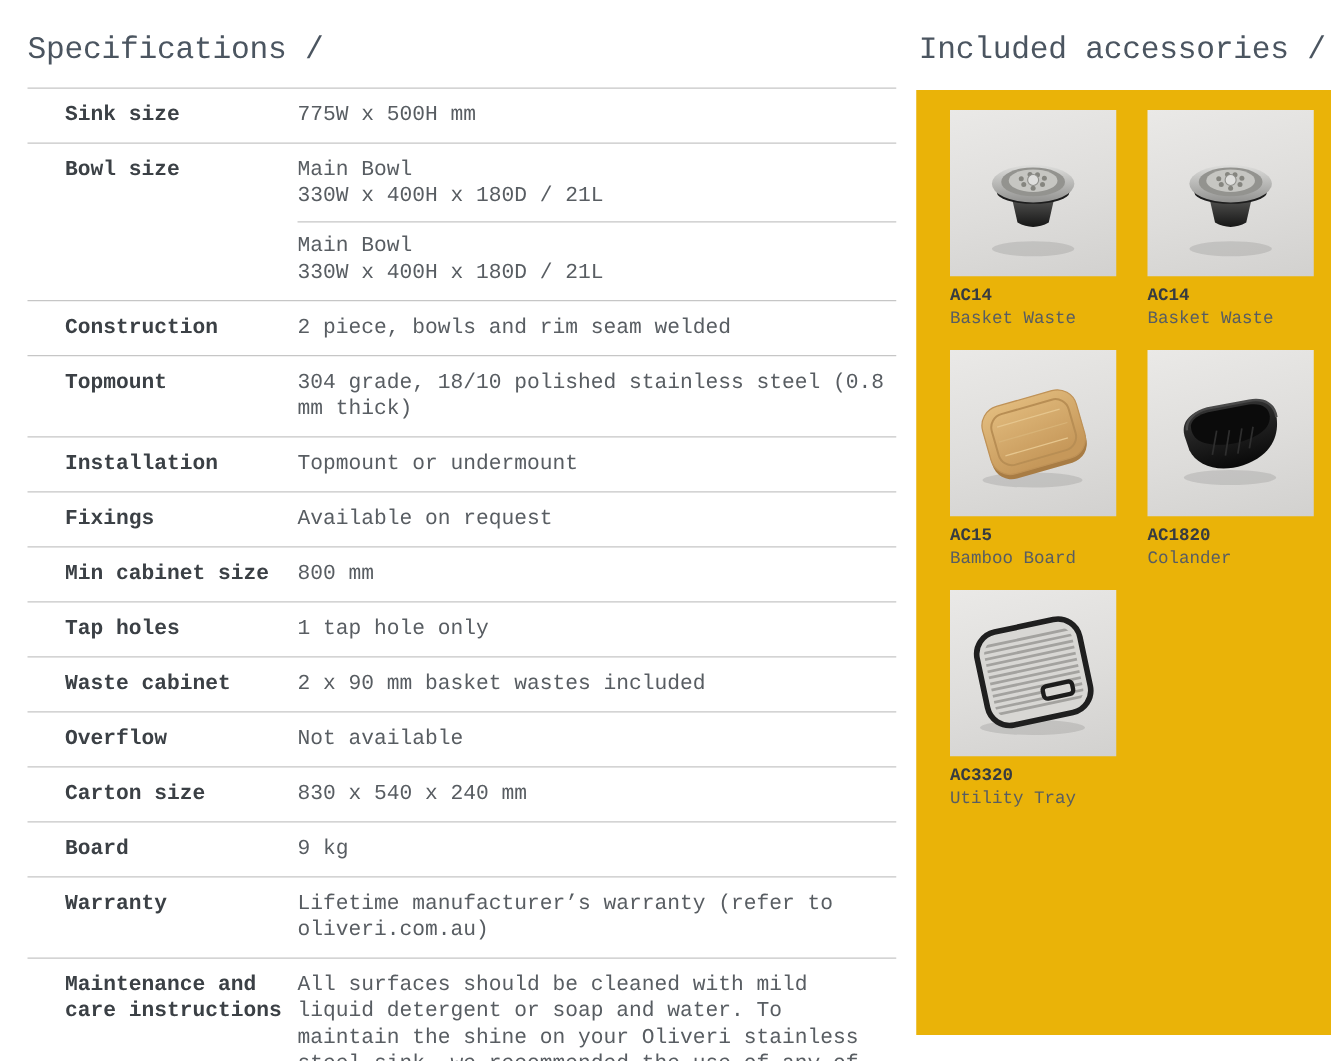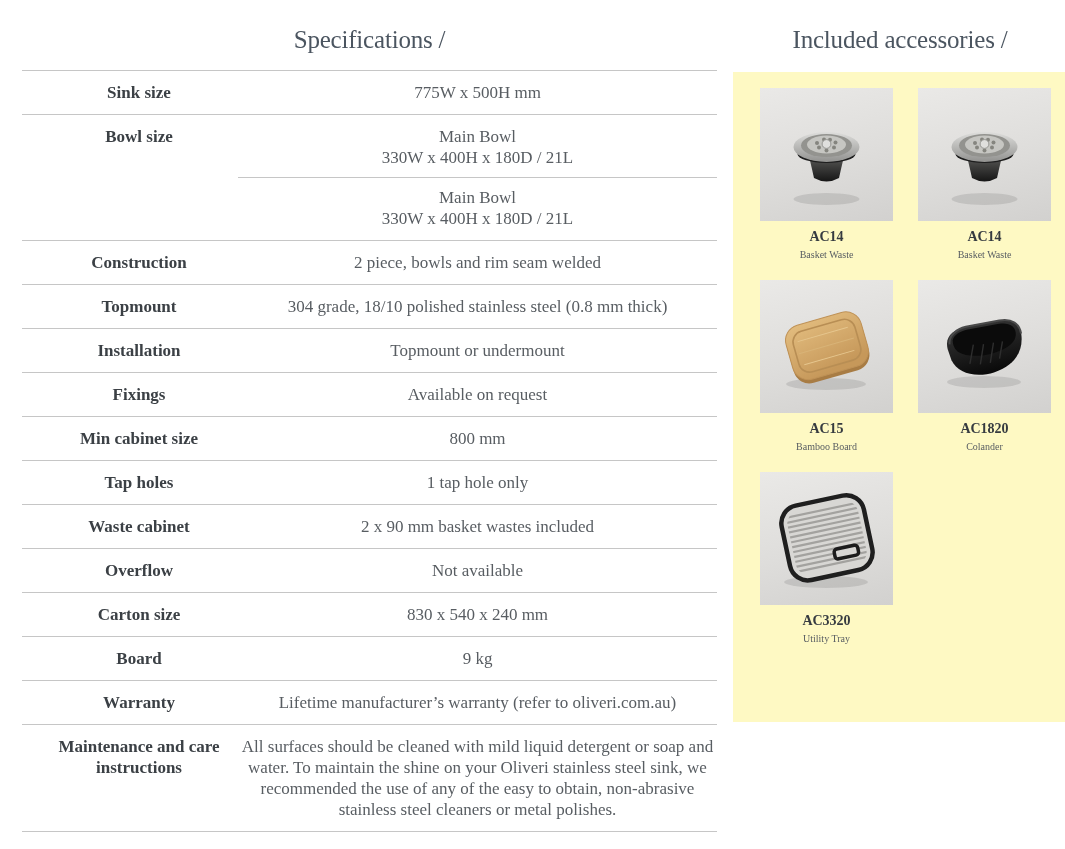--- a/index.html
+++ b/index.html
@@ -1,51 +1,51 @@
 <!DOCTYPE html>
 <html><head>
 <meta charset="utf-8">
 <style>
   * { margin:0; padding:0; box-sizing:border-box; }
   html,body { background:#ffffff; }
   .page {
     position:relative; width:1065px; height:849px; background:#ffffff;
-    font-family:Liberation Serif, serif; overflow:hidden;text-align:center;
+    font-family:Liberation Mono, monospace; overflow:hidden;
   }
   .sec-title {
     font-size:25px; font-weight:400; color:#4b5560; line-height:32px; letter-spacing:-0.2px;
   }
   
   .specs { position:absolute; left:22px; top:24px; width:695px; }
   .spec-table { margin-top:14px; border-top:1px solid #c6c6c6; }
   .srow { display:flex; padding:11px 0; border-bottom:1px solid #c6c6c6; }
   .slabel {
     width:186px; flex:0 0 186px; padding-right:12px;
     font-size:17px; line-height:21px; font-weight:700; color:#3b4045;margin-left:30px;
   }
   .svalue { flex:1; font-size:17px; line-height:21px; color:#585d62; }
   .sub { padding-bottom:9px; }
   .sub2 { border-top:1px solid #c6c6c6; padding-top:9px; padding-bottom:0; }
   
   .acc { position:absolute; left:733px; top:0; width:332px;border-radius:25px; }
   .acc .sec-title { margin:24px 0 0 2px; }
   .acc-panel {
-    margin-top:16px; width:332px; height:650px; background:#fef9c3;
+    margin-top:16px; width:332px; height:756px; background:#eab308;
     padding:16px 0 0 27px;
     display:grid; grid-template-columns:133px 133px; column-gap:25px;
     align-content:start;
   }
   .card { margin-bottom:16px; }
   .thumb {
     width:133px; height:133px;
     background:linear-gradient(165deg,#eae9e7 0%,#dedddb 55%,#d2d1cf 100%);
   }
   .thumb svg { display:block; width:133px; height:133px; }
   .code { margin-top:7px; font-size:14px; line-height:18px; font-weight:700; color:#363b40; }
-  .aname { font-size:10px; line-height:18px; color:#585d62; }
+  .aname { font-size:14px; line-height:18px; color:#585d62; }
   .defs-holder { position:absolute; width:0; height:0; overflow:hidden; }
 </style>
 </head>
 <body>
 
 <svg class="defs-holder" aria-hidden="true">
   <defs>
     <linearGradient id="g-rim" x1="0" y1="0" x2="0" y2="1">
       <stop offset="0" stop-color="#dededc"></stop>
         <stop offset="1" stop-color="#929290"></stop>

